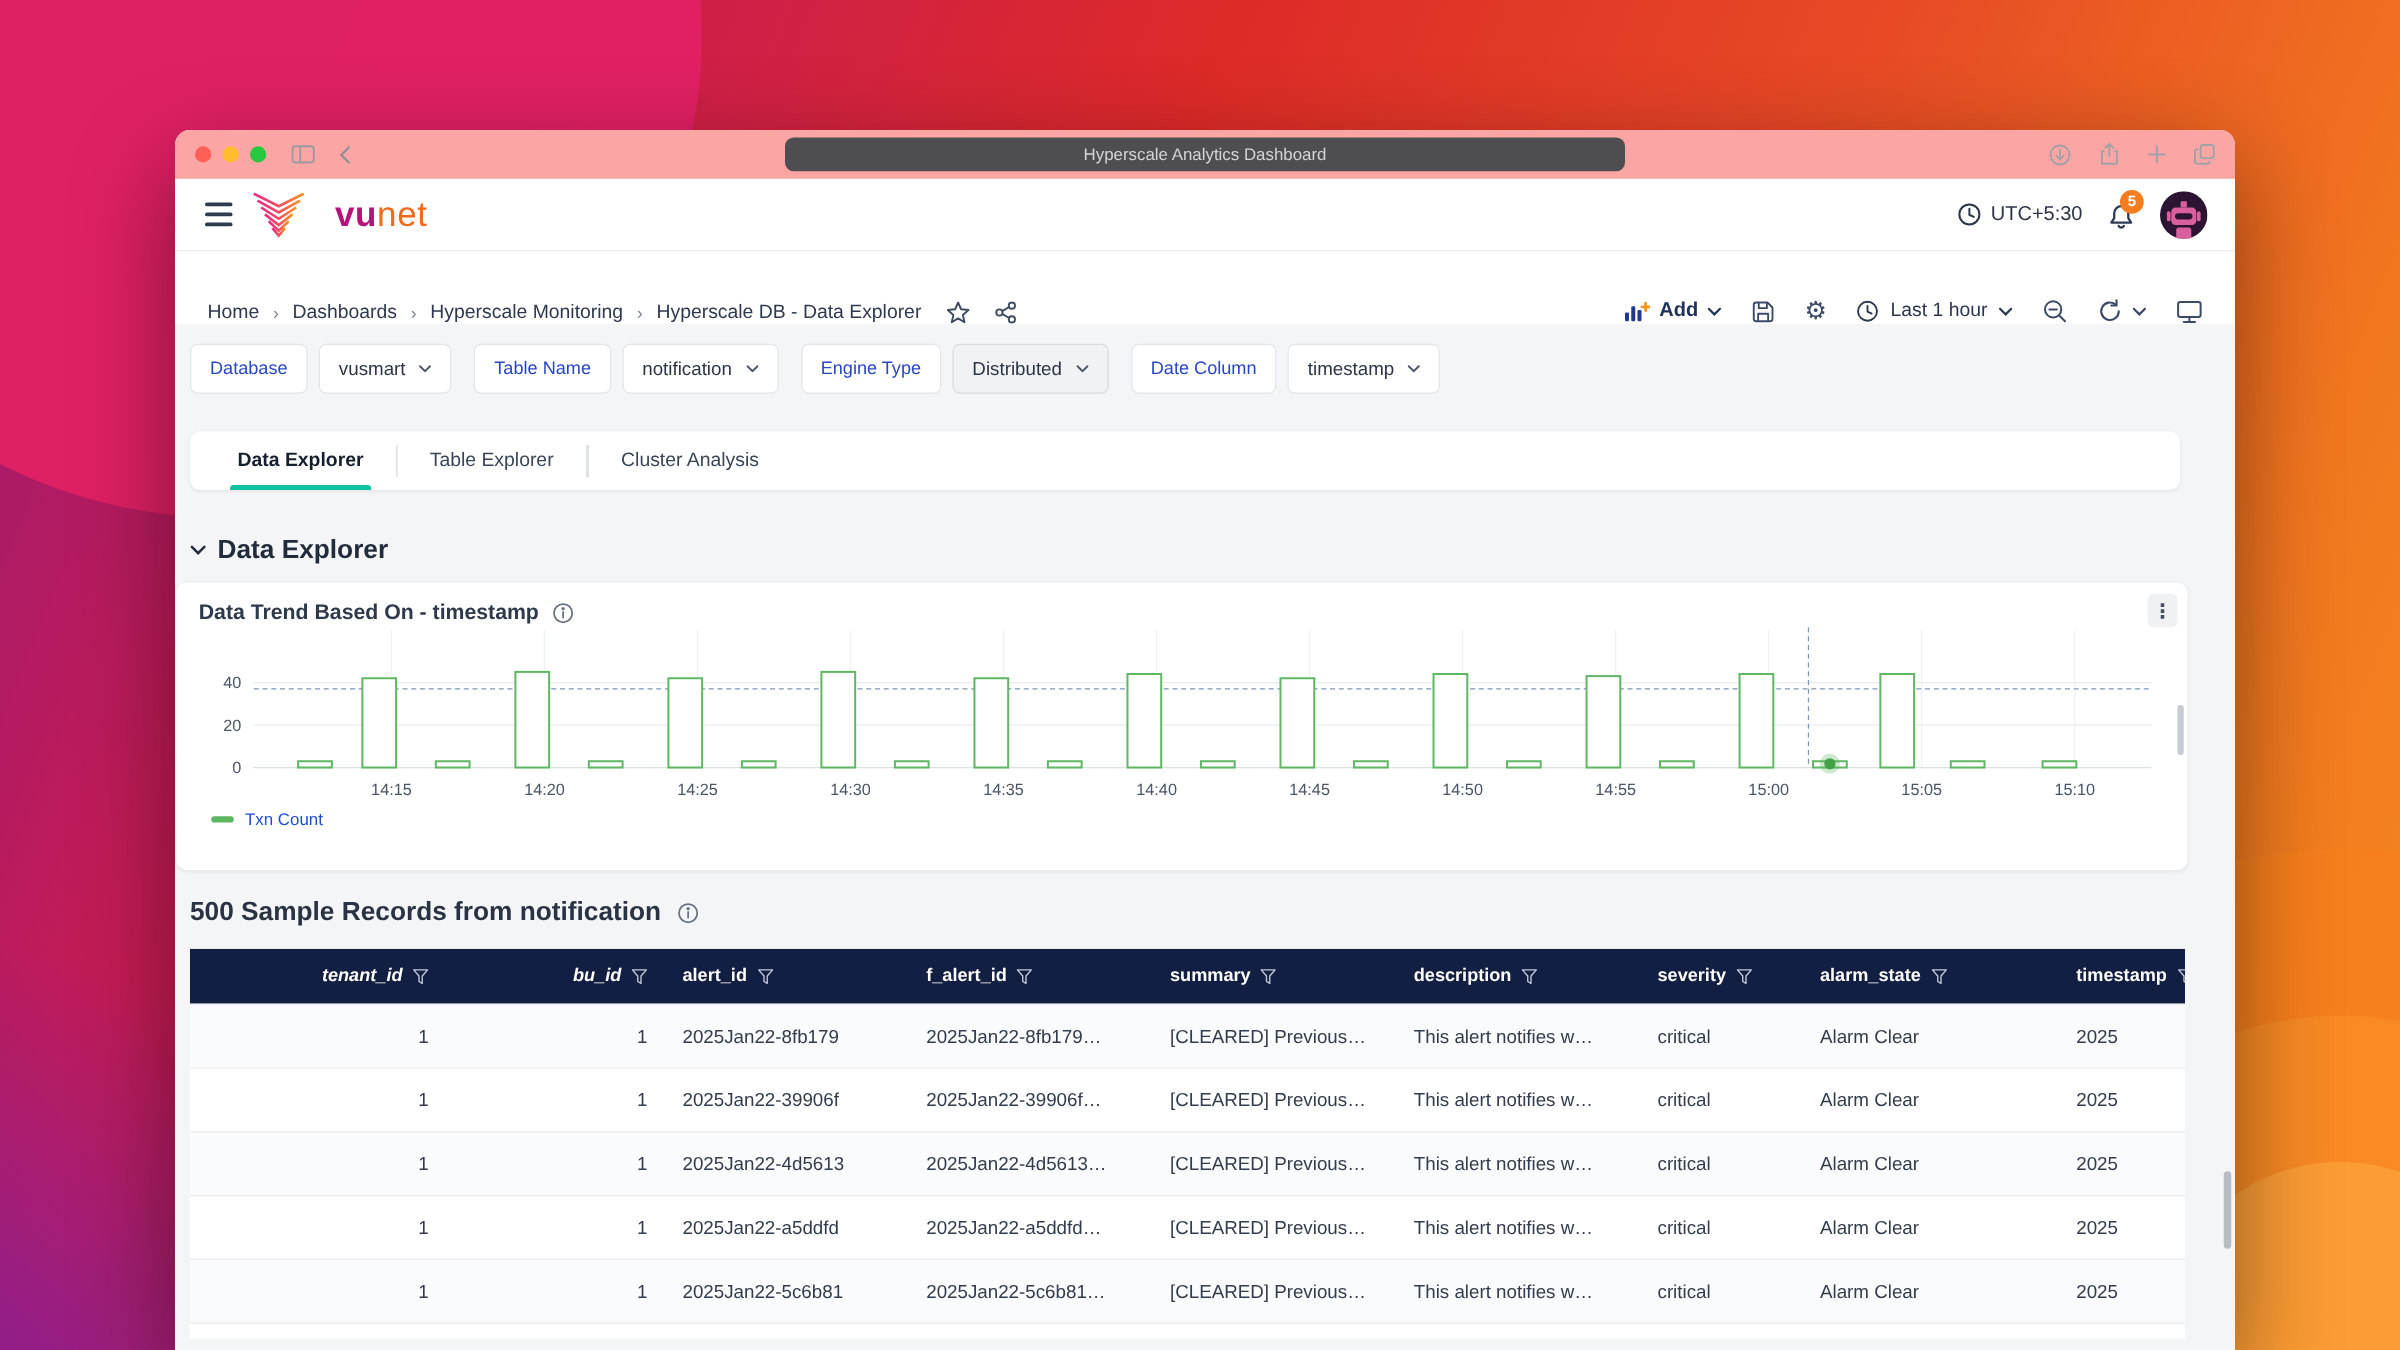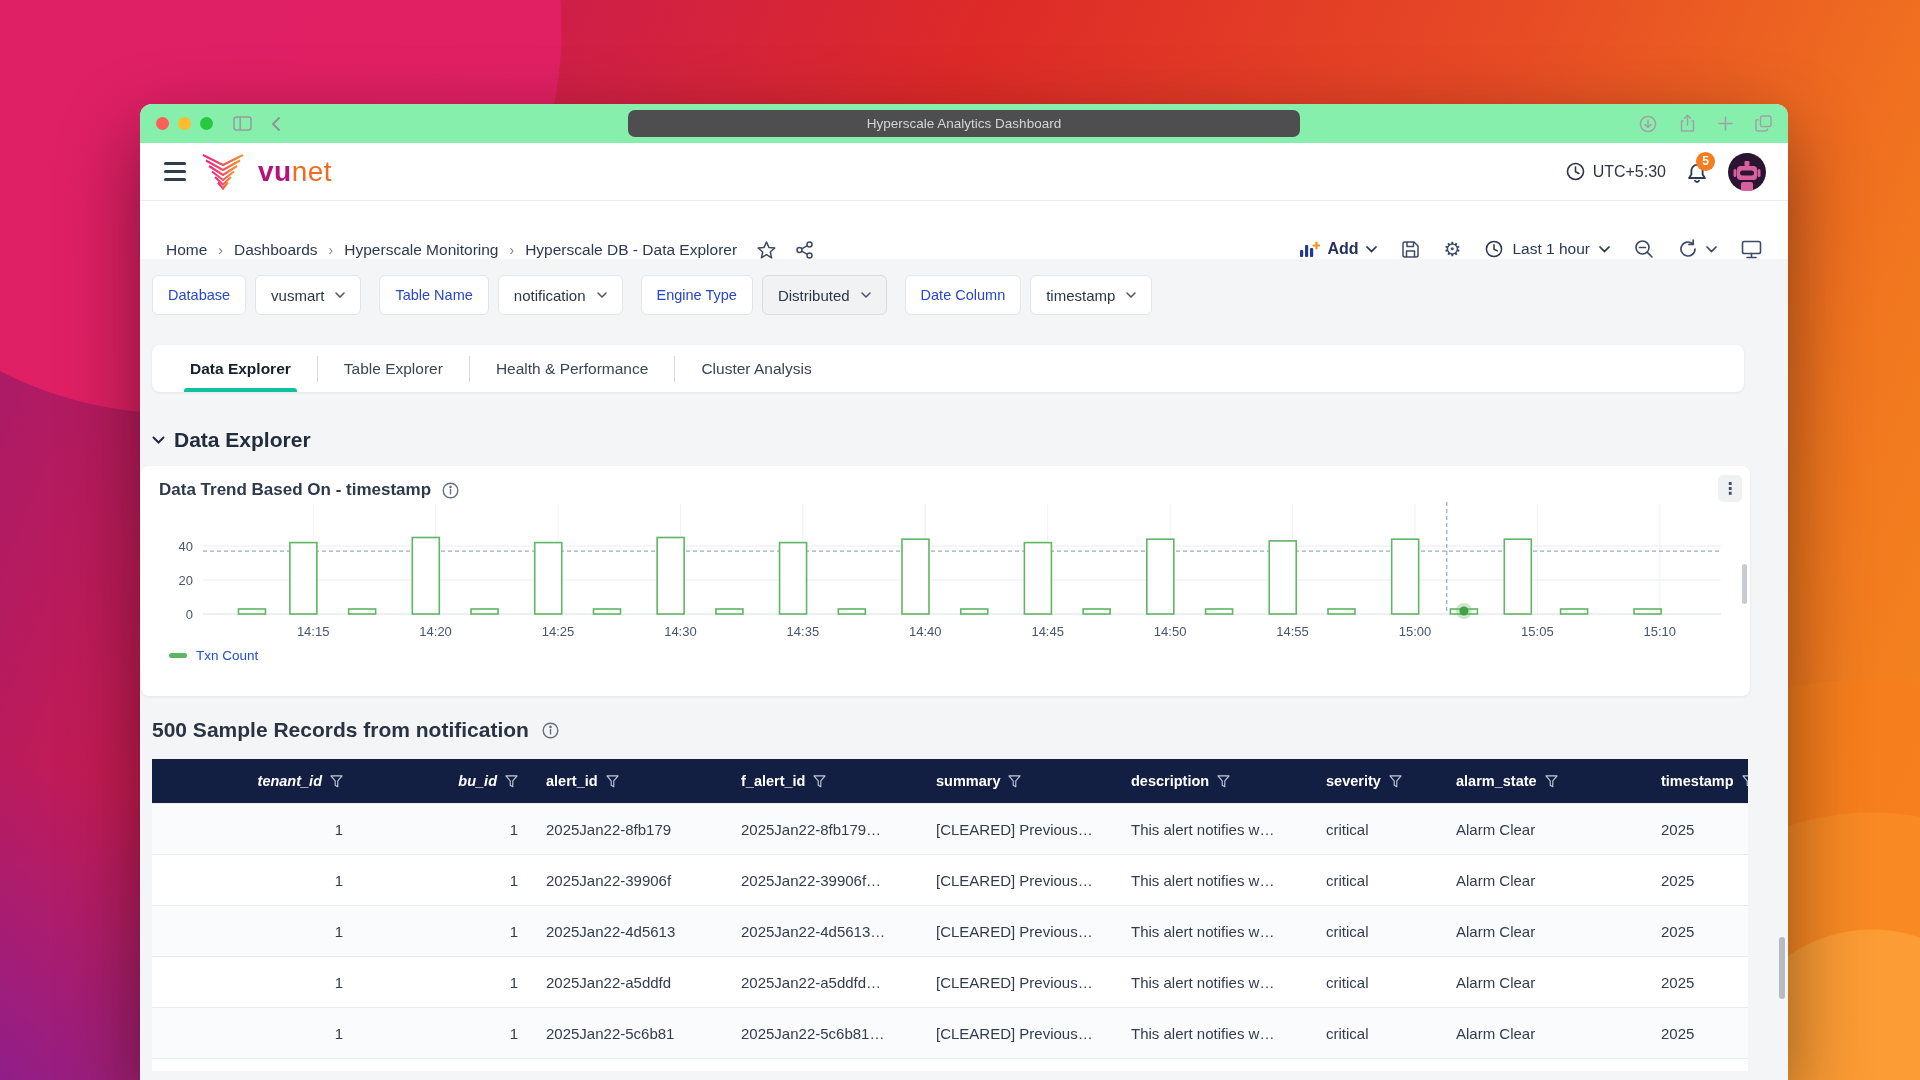--- a/index.html
+++ b/index.html
@@ -10,35 +10,35 @@
       radial-gradient(circle at 1872px 1075px, rgba(252,157,53,.95) 0 145px, rgba(252,157,53,0) 146px),
       radial-gradient(circle at 1872px 1075px, rgba(249,139,36,.9) 0 262px, rgba(249,139,36,0) 263px),
       radial-gradient(circle at 1872px 1075px, rgba(247,126,28,.85) 0 395px, rgba(247,126,28,0) 396px),
       radial-gradient(700px 600px at -80px 1180px, #7a1f9e 0%, rgba(122,31,158,0) 72%),
       linear-gradient(112deg,#9c1a71 0%,#cb1c50 20%,#dd2a28 42%,#e74b25 65%,#f1761f 85%,#f58a1e 100%);
   }
   .window{position:absolute;left:140px;top:104px;width:1648px;height:976px;
     border-radius:12px 12px 0 0;overflow:hidden;background:#f4f5f6;
     box-shadow:0 30px 80px rgba(0,0,0,.45);display:flex;flex-direction:column;}
   
-  .chrome{position:relative;height:39px;background:#86efac;flex:none;display:flex;align-items:center;padding:0 16px;}
+  .chrome{position:relative;height:39px;background:#fca5a5;flex:none;display:flex;align-items:center;padding:0 16px;}
   .lights{display:flex;gap:9px;margin-right:20px;}
   .light{width:13px;height:13px;border-radius:50%;}
   .light.r{background:#ff5f57}.light.y{background:#febc2e}.light.g{background:#28c840}
   .chrome-ic{display:flex;align-items:center;justify-content:center;margin-right:18px;}
   .urlbar{position:absolute;left:50%;top:6px;transform:translateX(-50%);width:672px;height:27px;
     background:#4e4e51;border-radius:7px;display:flex;align-items:center;justify-content:center;
     color:#d4d5d7;font-size:13.5px;}
   .chrome-right{margin-left:auto;display:flex;align-items:center;gap:22px;}
   
   .appheader{height:57px;background:#fff;flex:none;display:flex;align-items:center;padding:0 22px;}
   .burger{display:flex;flex-direction:column;gap:5px;margin:0 14px 0 2px;cursor:pointer;}
   .burger span{display:block;width:22px;height:3px;border-radius:2px;background:#2f3b4e;}
   .brand{display:flex;align-items:center;gap:12px;}
-  .brand-text{font-size:28px;font-weight:bold;letter-spacing:.5px;line-height:1;}
+  .brand-text{font-size:28px;font-weight:bold;letter-spacing:.5px;line-height:1;margin-left:10px;}
   .brand-text .vu{color:#b5137b;}
   .brand-text .net{color:#f26a1e;font-weight:normal;}
   .header-right{margin-left:auto;display:flex;align-items:center;gap:20px;}
   .tz{display:flex;align-items:center;gap:8px;font-size:16px;color:#2c3547;}
   .bell-wrap{position:relative;padding-top:3px;}
   .badge{position:absolute;top:-8px;right:-7px;min-width:19px;height:19px;border-radius:50%;
     background:#f57c1f;color:#fff;font-size:12px;font-weight:bold;display:flex;align-items:center;justify-content:center;}
   
   .crumbrow{height:58px;background:#fff;border-top:1px solid #eceef0;flex:none;
     display:flex;align-items:flex-end;padding:0 26px;}
@@ -302,21 +302,20 @@
               <polyline points="1,1 5,5 9,1"></polyline>
             </svg></div>
         </div>
       </div>
 
     <div class="tabscard">
         <div class="tab active">Data Explorer</div>
         <div class="tabdiv"></div>
         <div class="tab">Table Explorer</div>
         <div class="tabdiv"></div>
-        <div class="tab">Health &amp; Performance</div>
         <div class="tabdiv"></div>
         <div class="tab">Cluster Analysis</div>
       </div>
 
     <div class="section-head">
       <svg width="13" height="8" viewBox="0 0 13 8" fill="none" stroke="#222c3c" stroke-width="2" stroke-linecap="round">
           <polyline points="1.5,1.5 6.5,6.5 11.5,1.5"></polyline>
         </svg>
       <span>Data Explorer</span>
     </div>

